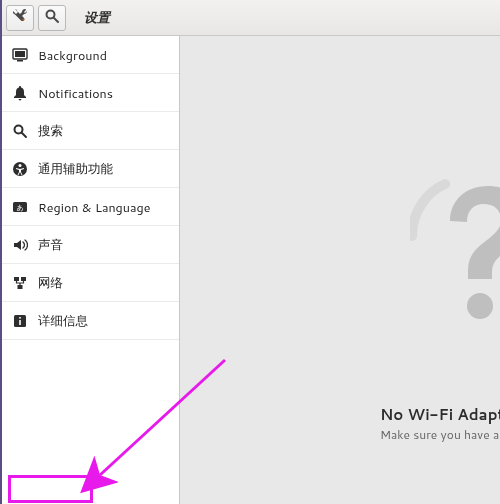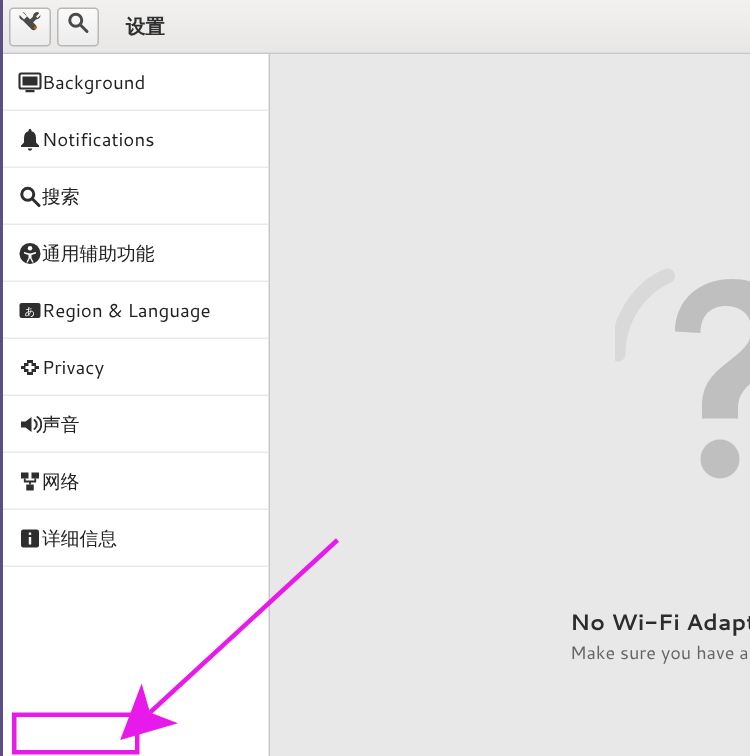--- a/index.html
+++ b/index.html
@@ -1,25 +1,25 @@
 <!DOCTYPE html>
 <html><head>
 <meta charset="utf-8">
 <style>
   * { box-sizing: border-box; margin: 0; padding: 0; }
   html, body { width: 500px; height: 504px; overflow: hidden; font-family: "Cantarell", "Helvetica Neue", Arial, sans-serif; font-size: 13px; color: #202020; background: #e8e8e8; }
   .edge { position: absolute; left: 0; top: 0; width: 2px; height: 504px; background: #5b4e84; z-index: 50; }
   .window { position: absolute; left: 2px; top: 0; width: 498px; height: 504px; background: #fafafa; }
-  .titlebar { height: 36px; display: flex; align-items: center; background: linear-gradient(#f2f1f0, #e8e7e6); border-bottom: 1px solid #c8c8c8; padding-left: 4px; gap: 4px; }
+  .titlebar { height: 36px; display: flex; align-items: center; background: linear-gradient(#f2f1f0, #e8e7e6); border-bottom: 1px solid #c8c8c8; padding-left: 4px; gap: 4px; font-style: italic; }
   .tb-btn { width: 28px; height: 26px; display: inline-flex; align-items: center; justify-content: center; border: 1px solid #b8b8b8; border-radius: 3px; background: linear-gradient(#fafafa, #ececec); cursor: pointer; }
   .tb-btn svg { width: 16px; height: 16px; }
   .tb-title { font-weight: bold; font-size: 13px; margin-left: 14px; color: #303030; }
   .body { display: flex; height: calc(504px - 36px); }
   .sidebar { width: 178px; background: #ffffff; border-right: 1px solid #c8c8c8; overflow: hidden; position: relative; z-index: 10; }
-  .sb-item { height: 38px; display: flex; align-items: center; padding: 0 10px; border-bottom: 1px solid #eaeaea; cursor: pointer; position: relative; }
+  .sb-item { height: 38px; display: flex; align-items: center; padding: 0 10px; border-bottom: 1px solid #eaeaea; cursor: pointer; gap: 10px; position: relative; }
   .sb-icon { width: 16px; height: 16px; display: inline-flex; align-items: center; justify-content: center; flex: 0 0 16px; }
   .sb-icon svg { width: 16px; height: 16px; fill: #2e2e2e; }
   .sb-label { flex: 1; font-size: 12.5px; color: #222; }
   .sb-chevron { width: 12px; height: 12px; display: inline-flex; }
   .sb-chevron svg { width: 12px; height: 12px; fill: #444; }
   .content { flex: 1; background: #e8e8e8; position: relative; overflow: hidden; }
   .qmark { position: absolute; top: 130px; left: 230px; }
   .qmark svg { width: 150px; height: 160px; }
   .msg-title { position: absolute; top: 368px; left: 200px; font-size: 15px; font-weight: bold; color: #2c2c2c; white-space: nowrap; }
   .msg-sub { position: absolute; top: 390px; left: 200px; font-size: 12px; color: #666; white-space: nowrap; }
@@ -101,28 +101,20 @@
         <span class="sb-icon">
             <svg viewBox="0 0 16 16">
               <rect x="1" y="3" width="14" height="10" rx="1.5" fill="#2e2e2e"></rect>
               <text x="8" y="11" text-anchor="middle" font-size="7" fill="#fff" font-family="Arial">あ</text>
             </svg>
           </span>
         <span class="sb-label">Region &amp; Language</span>
       </div>
 
 
-      <div class="sb-item">
-        <span class="sb-icon">
-            <svg viewBox="0 0 16 16">
-              <path d="M2 7h2V5h2V3h4v2h2v2h2v2h-2v2h-2v2H6v-2H4v-2H2zM5 7v2h2v2h2V9h2V7H9V5H7v2z" fill="#2e2e2e"></path>
-            </svg>
-          </span>
-        <span class="sb-label">Privacy</span>
-      </div>
 
 
       <div class="sb-item">
         <span class="sb-icon">
             <svg viewBox="0 0 16 16">
               <path d="M2 6v4h3l4 3V3L5 6z" fill="#2e2e2e"></path>
               <path d="M11 5c1 .8 1.5 2 1.5 3s-.5 2.2-1.5 3M13 3c1.8 1.2 2.5 3 2.5 5s-.7 3.8-2.5 5" fill="none" stroke="#2e2e2e" stroke-width="1.3" stroke-linecap="round"></path>
             </svg>
           </span>
         <span class="sb-label">声音</span>

